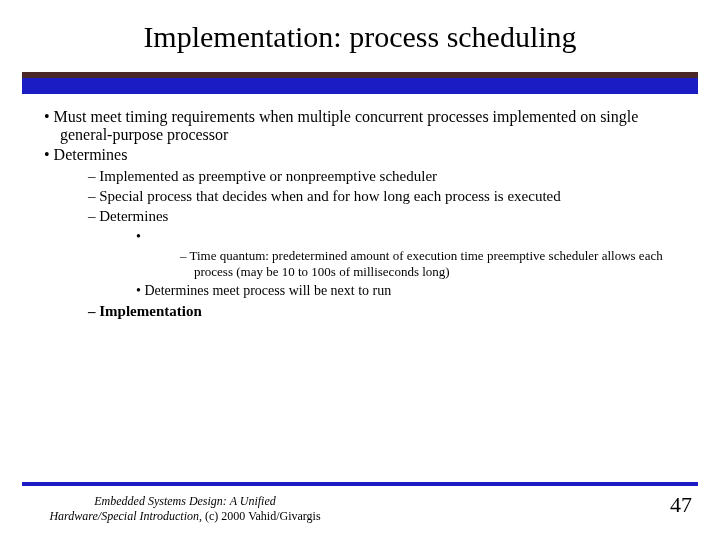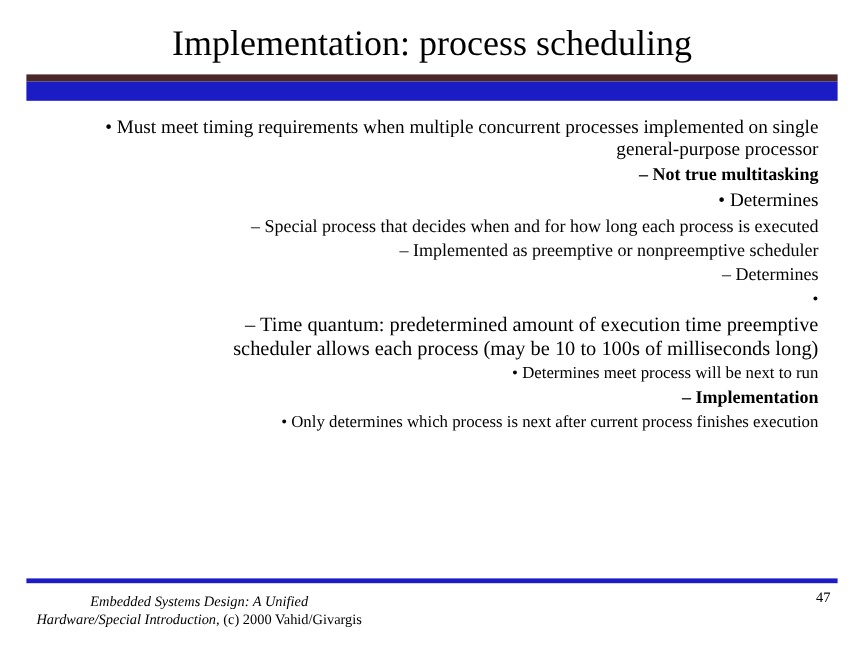--- a/index.html
+++ b/index.html
@@ -1,27 +1,27 @@
 <!DOCTYPE html>
 <html><head>
 <meta charset="utf-8">
 <style>
-  * { margin: 0; padding: 0; box-sizing: border-box; text-align: right; }
+  * { margin: 0; padding: 0; box-sizing: border-box; }
   html, body { width: 720px; height: 540px; }
   body {
     font-family: "Times New Roman", Times, serif;
     background: #fff;
     color: #000;
     position: relative;
   }
   .title {
     text-align: center;
     font-size: 30px;
     font-weight: normal;
-    padding: 20px 0 8px 0;
+    padding: 20px 0 18px 0;
   }
   .brown-bar {
     height: 6px;
     background: #4a2828;
     margin: 0 22px 0 22px;
   }
   .blue-bar-top {
     height: 16px;
     background: #1c1cc4;
     margin: 0 22px 14px 22px;
@@ -36,85 +36,79 @@
 
   ul.l2 { list-style: none; padding-left: 24px; font-size: 15px; margin-top: 4px; margin-bottom: 4px; }
   ul.l2 > li::before { content: "– "; }
   ul.l2 > li { padding-left: 20px; text-indent: -16px; margin-bottom: 3px; font-weight: bold; }
   ul.l2.nb > li { font-weight: normal; }
 
   ul.l3 { list-style: none; padding-left: 28px; font-size: 14px; margin-top: 4px; margin-bottom: 4px; }
   ul.l3 > li::before { content: "• "; }
   ul.l3 > li { padding-left: 18px; text-indent: -14px; margin-bottom: 2px; font-weight: normal; }
 
-  ul.l4 { list-style: none; padding-left: 28px; font-size: 17px; margin-top: 3px; margin-bottom: 3px; }
+  ul.l4 { list-style: none; padding-left: 28px; font-size: 13px; margin-top: 3px; margin-bottom: 3px; }
   ul.l4 > li::before { content: "– "; }
   ul.l4 > li { padding-left: 16px; text-indent: -14px; font-weight: normal; }
 
   .footer-bar {
     position: absolute;
     bottom: 54px;
     left: 22px;
     right: 22px;
     height: 4px;
     background: #1c1cc4;
   }
   .footer-text {
     position: absolute;
     bottom: 16px;
-    left: 26px;
+    left: 45px;
     width: 280px;
     font-style: italic;
     font-size: 12px;
     text-align: center;
     line-height: 1.25;
   }
   .footer-attr { font-size: 12px; font-style: normal; }
   .page-num {
     position: absolute;
-    bottom: 34px;
+    bottom: 22px;
     right: 28px;
-    font-size: 12px;
+    font-size: 22px;
     margin-left: 28px;
   }
 </style>
 </head>
 <body>
 
 <div class="title">Implementation: process scheduling</div>
 <div class="brown-bar"></div>
 <div class="blue-bar-top"></div>
 
 <div class="content">
   <ul class="l1">
     <li><span>Must meet timing requirements when multiple concurrent processes implemented on single general-purpose processor</span>
-      <ul class="l2">
-        <li><span>Not true multitasking</span></li>
-      </ul>
     </li>
     <li><span>Determines</span>
       <ul class="l2 nb">
+        <li><span>Implemented as preemptive or nonpreemptive scheduler</span></li>
         <li><span>Special process that decides when and for how long each process is executed</span></li>
-        <li><span>Implemented as preemptive or nonpreemptive scheduler</span></li>
         <li><span>Determines</span>
           <ul class="l3">
             <li>
               <ul class="l4">
                 <li><span>Time quantum: predetermined amount of execution time preemptive scheduler allows each process (may be 10 to 100s of milliseconds long)</span></li>
               </ul>
             </li>
             <li><span>Determines meet process will be next to run</span></li>
           </ul>
         </li>
       </ul>
       <ul class="l2">
         <li><span>Implementation</span>
-          <ul class="l3">
-            <li><span>Only determines which process is next after current process finishes execution</span></li>
-          </ul>
         </li>
       </ul>
     </li>
   </ul>
 </div>
 
 <div class="footer-bar"></div>
 <div class="footer-text">
   <span>Embedded Systems Design: A Unified</span><br>
   <span>Hardware/Special Introduction, </span><span class="footer-attr">(c) 2000 Vahid/Givargis</span>

